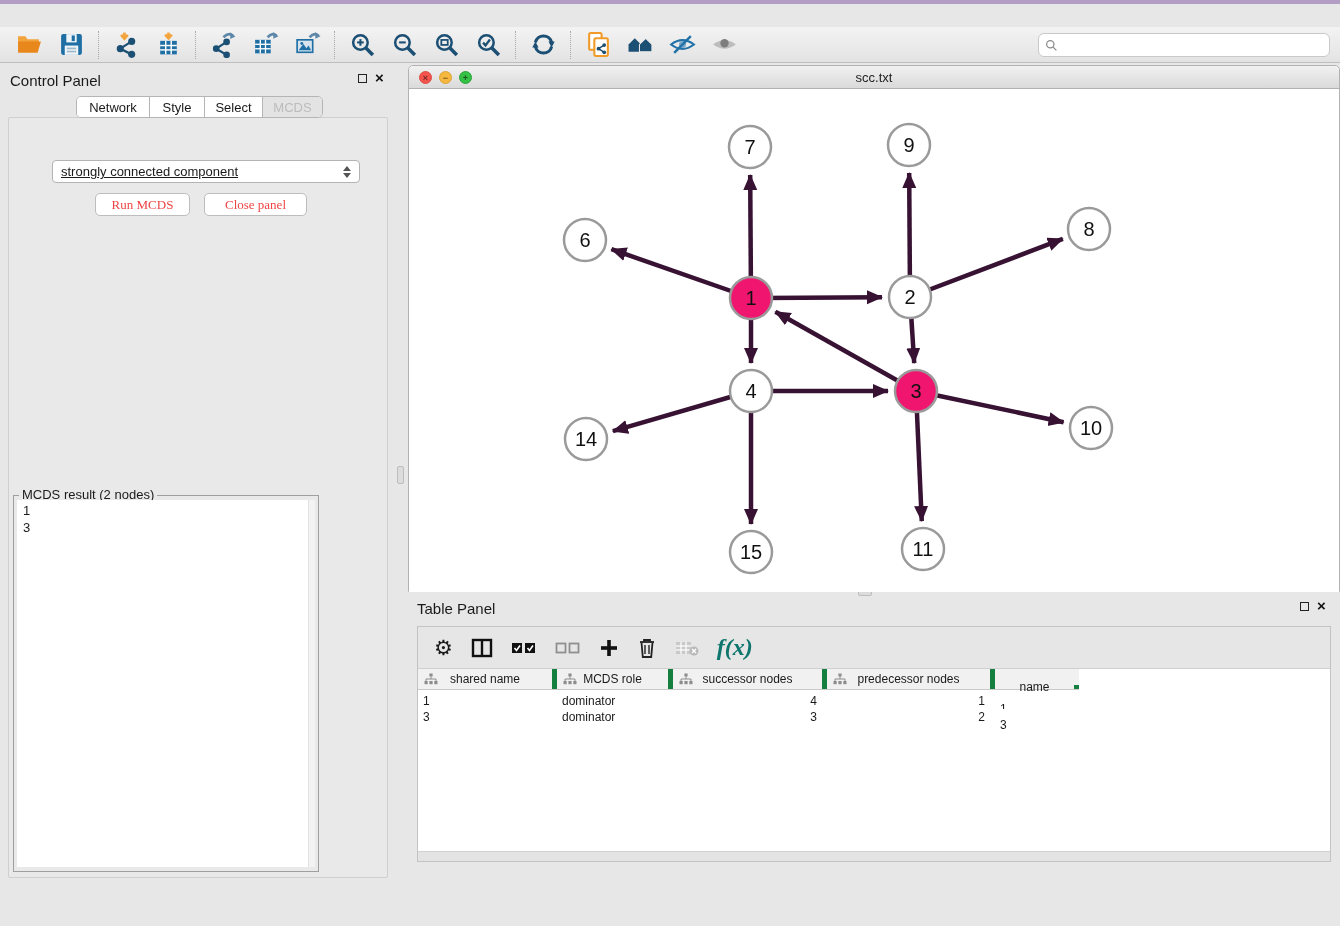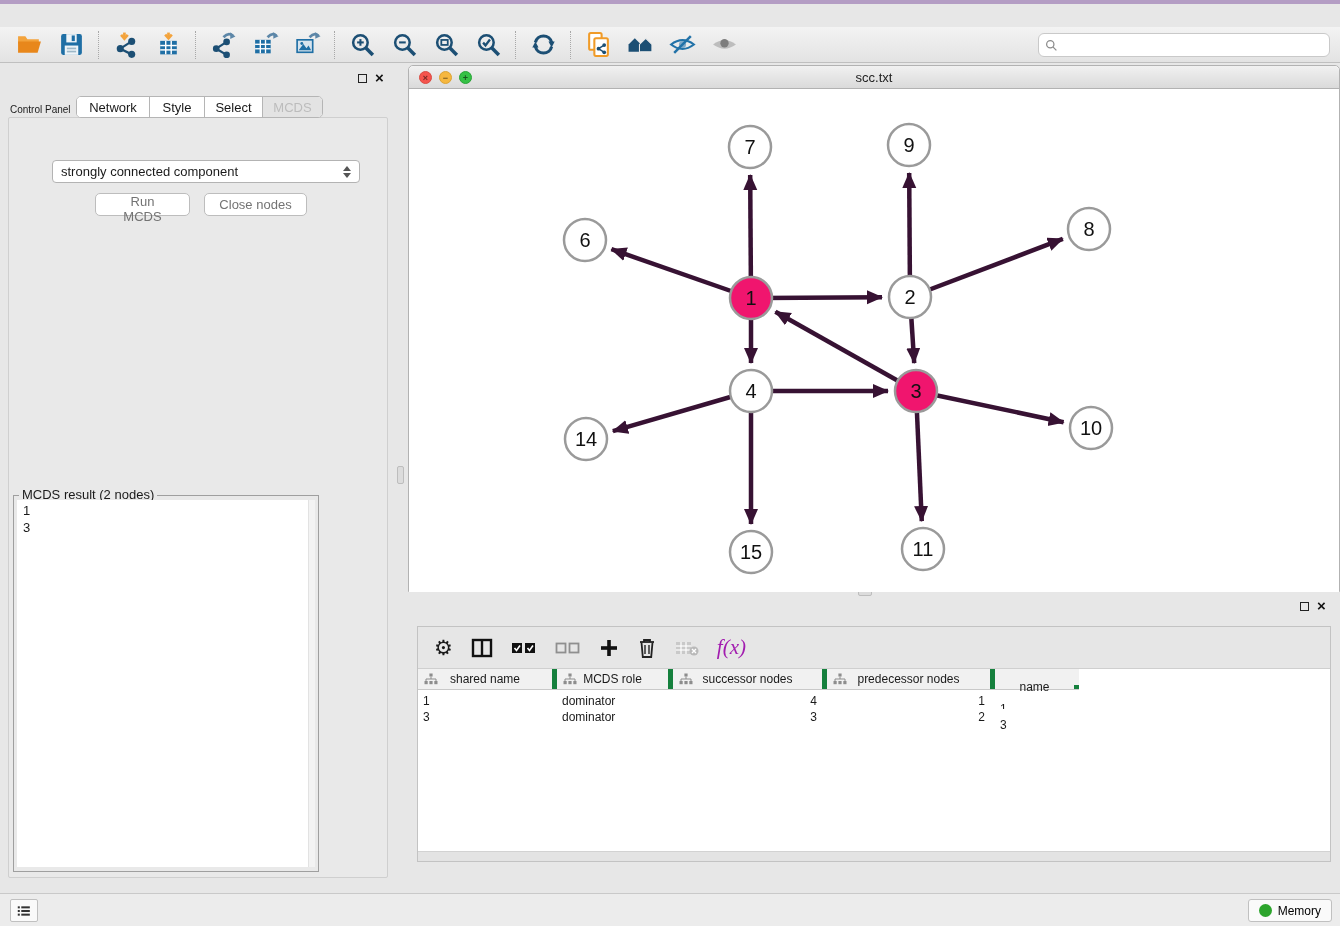--- a/index.html
+++ b/index.html
@@ -17,43 +17,43 @@
            display:flex;align-items:center;padding-left:8px;}
   .tb{background:none;border:none;padding:0;margin:0 6px;width:30px;height:30px;display:flex;
       align-items:center;justify-content:center;cursor:default;}
   .tb svg{width:27px;height:27px;}
   .tsep{border-left:1px dotted #a8a8a8;height:28px;margin:0 6px;}
   .searchbox{position:absolute;right:10px;top:6px;width:292px;height:24px;background:#fff;
              border:1px solid #c9c9c9;border-radius:6px;display:flex;align-items:center;padding:0 6px;}
   .searchbox svg{width:13px;height:13px;margin-right:4px;}
   .searchbox input{border:none;outline:none;flex:1;font-size:12px;background:transparent;}
   
-  .panel-head{position:absolute;font-size:10px;color:#1a1a1a;margin-top:32px;}
+  .panel-head{position:absolute;font-size:15px;color:#1a1a1a;}
   .ph-icons{position:absolute;display:flex;align-items:center;gap:8px;}
   .float-ico{width:9px;height:9px;border:1.6px solid #222;display:inline-block;}
   .close-ico{font-weight:bold;font-size:15px;line-height:10px;color:#111;}
   
   .cp-content{position:absolute;left:8px;top:117px;width:380px;height:761px;background:#e9e9e9;
               border:1px solid #cfcfcf;border-radius:2px;}
   .seg{position:absolute;display:flex;height:22px;border:1px solid #b5b5b5;border-radius:5px;
        overflow:hidden;background:#fff;z-index:5;}
   .seg .s{display:flex;align-items:center;justify-content:center;border-right:1px solid #b5b5b5;
           background:#fff;font-size:13px;padding:0 2px;}
   .seg .s:last-child{border-right:none;}
   .seg .s.sel-dim{background:#e3e3e3;color:#bcbcbc;}
   .cp-label{position:absolute;left:0;right:0;top:27px;text-align:center;}
   .dropdown{position:absolute;left:43px;top:42px;width:308px;height:23px;background:#fff;
-            border:1px solid #b3b3b3;border-radius:4px;display:flex;align-items:center;padding:0 8px;}
+            border:1px solid #b3b3b3;border-radius:4px;display:flex;align-items:center;padding:0 8px;text-decoration:underline;}
   .dropdown .val{flex:1;}
   .stepper{display:flex;flex-direction:column;gap:2px;margin-left:4px;}
   .stepper i{display:block;width:0;height:0;border-left:4px solid transparent;border-right:4px solid transparent;}
   .stepper i.up{border-bottom:5px solid #555;}
   .stepper i.dn{border-top:5px solid #555;}
   .mac-btn{position:absolute;height:23px;background:#fff;border:1px solid #bdbdbd;border-radius:5px;
-           font-size:13px;font-family:Liberation Sans, sans-serif;color:#737373;padding:0 14px;}
+           font-size:13px;font-family:Liberation Serif, serif;color:#ef4444;padding:0 14px;}
   .groupbox{position:absolute;left:4px;top:377px;width:306px;height:377px;border:1px solid #9f9f9f;}
   .groupbox .legend{position:absolute;top:-9px;left:5px;background:#e9e9e9;padding:0 3px;font-size:13px;}
   .groupbox .ta{position:absolute;left:3px;top:4px;right:3px;bottom:4px;background:#fff;
                 font-size:13px;line-height:17px;padding:2px 6px;}
   .groupbox .sb{position:absolute;right:3px;top:4px;bottom:4px;width:7px;background:#f3f3f3;border-left:1px solid #e2e2e2;}
   
   .v-grip{position:absolute;width:7px;height:18px;background:#dcdcdc;border:1px solid #bdbdbd;border-radius:2px;}
   .h-grip{position:absolute;width:14px;height:7px;background:#dcdcdc;border:1px solid #bdbdbd;border-radius:2px;}
   
   .net-win{position:absolute;left:408px;top:65px;width:932px;height:527px;border:1px solid #b2b2b2;
@@ -65,21 +65,21 @@
        text-align:center;color:rgba(0,0,0,.55);font-weight:bold;}
   .net-body{position:absolute;left:0;top:23px;width:930px;height:503px;background:#fff;overflow:hidden;}
   .net-body svg{position:absolute;left:0;top:0;width:930px;height:503px;
                 font-family:"Liberation Sans","DejaVu Sans",sans-serif;}
   
   .tablebox{position:absolute;left:417px;top:626px;width:914px;height:236px;background:#fff;border:1px solid #c3c3c3;}
   .tbl-toolbar{position:absolute;left:0;top:0;right:0;height:42px;background:#e6e6e6;border-bottom:1px solid #cfcfcf;
                display:flex;align-items:center;gap:18px;padding-left:16px;}
   .tbl-toolbar .ic{background:none;border:none;padding:0;display:flex;align-items:center;justify-content:center;}
   .gear-glyph{font-size:21px;color:#1a1a1a;line-height:20px;}
-  .fx{font-family:"Liberation Serif","DejaVu Serif",serif;font-style:italic;font-size:21px;color:#a21caf;}
+  .fx{font-family:"Liberation Serif","DejaVu Serif",serif;font-style:italic;font-size:24px;color:#0f766e;font-weight:bold;}
   .thead{position:absolute;left:0;top:42px;height:21px;display:flex;background:#f1f1f1;border-bottom:1px solid #c9c9c9;}
   .th{display:flex;align-items:center;justify-content:center;gap:6px;border-right:5px solid #15803d;
       font-size:12px;position:relative;}
   .th svg{position:absolute;left:6px;}
   .c0{width:139px;} .c1{width:116px;} .c2{width:154px;} .c3{width:168px;} .c4{width:84px;margin-top:16px;}
   .trow{position:absolute;left:0;display:flex;height:16px;font-size:12px;background:#fff;}
   .td{display:flex;align-items:center;}
   .td.l{justify-content:flex-start;padding-left:5px;}
   .td.r{justify-content:flex-end;padding-right:10px;}
   .tbl-foot{position:absolute;left:0;right:0;bottom:0;height:10px;background:#e3e3e3;border-top:1px solid #d2d2d2;}
@@ -278,21 +278,21 @@
   </div>
   <div class="cp-content">
     <div class="dropdown">
       <span class="val">strongly connected component</span>
       <span class="stepper">
           <i class="up"></i>
           <i class="dn"></i>
         </span>
     </div>
     <button class="mac-btn" style="left:86px;top:75px;width:95px;">Run MCDS</button>
-    <button class="mac-btn" style="left:195px;top:75px;width:103px;">Close nodes</button>
+    <button class="mac-btn" style="left:195px;top:75px;width:103px;">Close panel</button>
     <div class="groupbox">
       <div class="legend">MCDS result (2 nodes)</div>
       <div class="ta">
         <div>1</div>
         <div>3</div>
       </div>
       <div class="sb"></div>
     </div>
   </div>
 
@@ -497,32 +497,14 @@
       <div class="td l c0">3</div>
       <div class="td l c1">dominator</div>
       <div class="td r c2">3</div>
       <div class="td r c3">2</div>
       <div class="td l c4">3</div>
     </div>
     <div class="tbl-foot"></div>
   </div>
 
 
-  <div class="statusbar">
-    <button class="list-btn">
-        <svg width="18" height="14" viewBox="0 0 18 14">
-          <g fill="#333">
-            <rect x="1" y="1" width="2.6" height="2.6"></rect>
-            <rect x="1" y="5.7" width="2.6" height="2.6"></rect>
-            <rect x="1" y="10.4" width="2.6" height="2.6"></rect>
-            <rect x="5.5" y="1" width="11" height="2.6"></rect>
-            <rect x="5.5" y="5.7" width="11" height="2.6"></rect>
-            <rect x="5.5" y="10.4" width="11" height="2.6"></rect>
-          </g>
-        </svg>
-      </button>
-    <button class="mem-btn">
-      <span class="mem-dot"></span>
-      <span>Memory</span>
-    </button>
-  </div>
 
 </div>
 
 </body></html>

